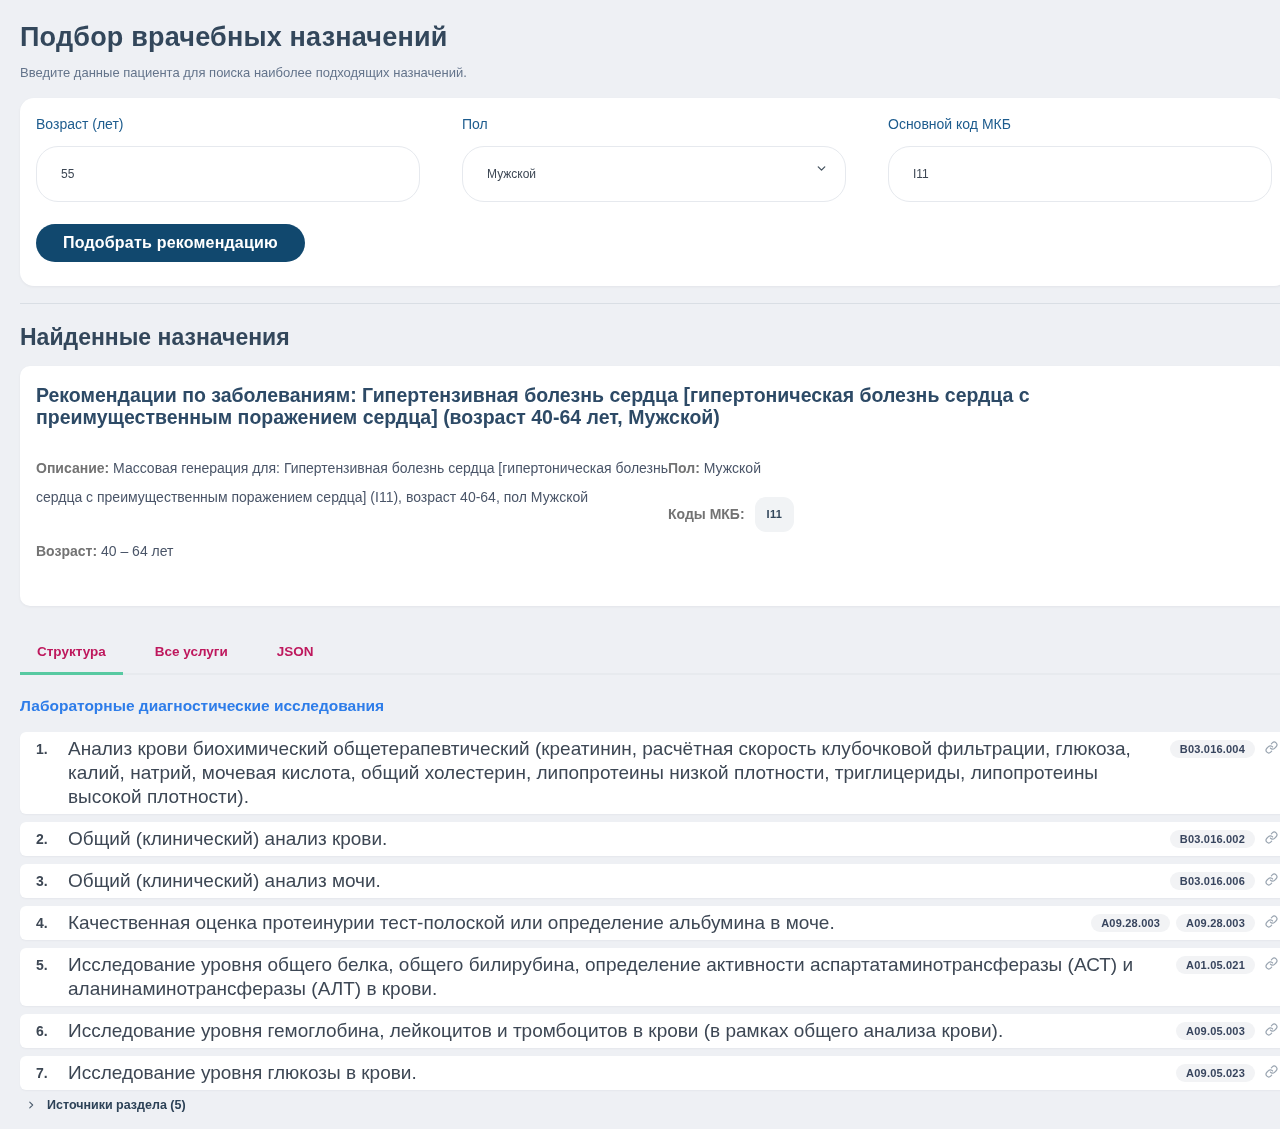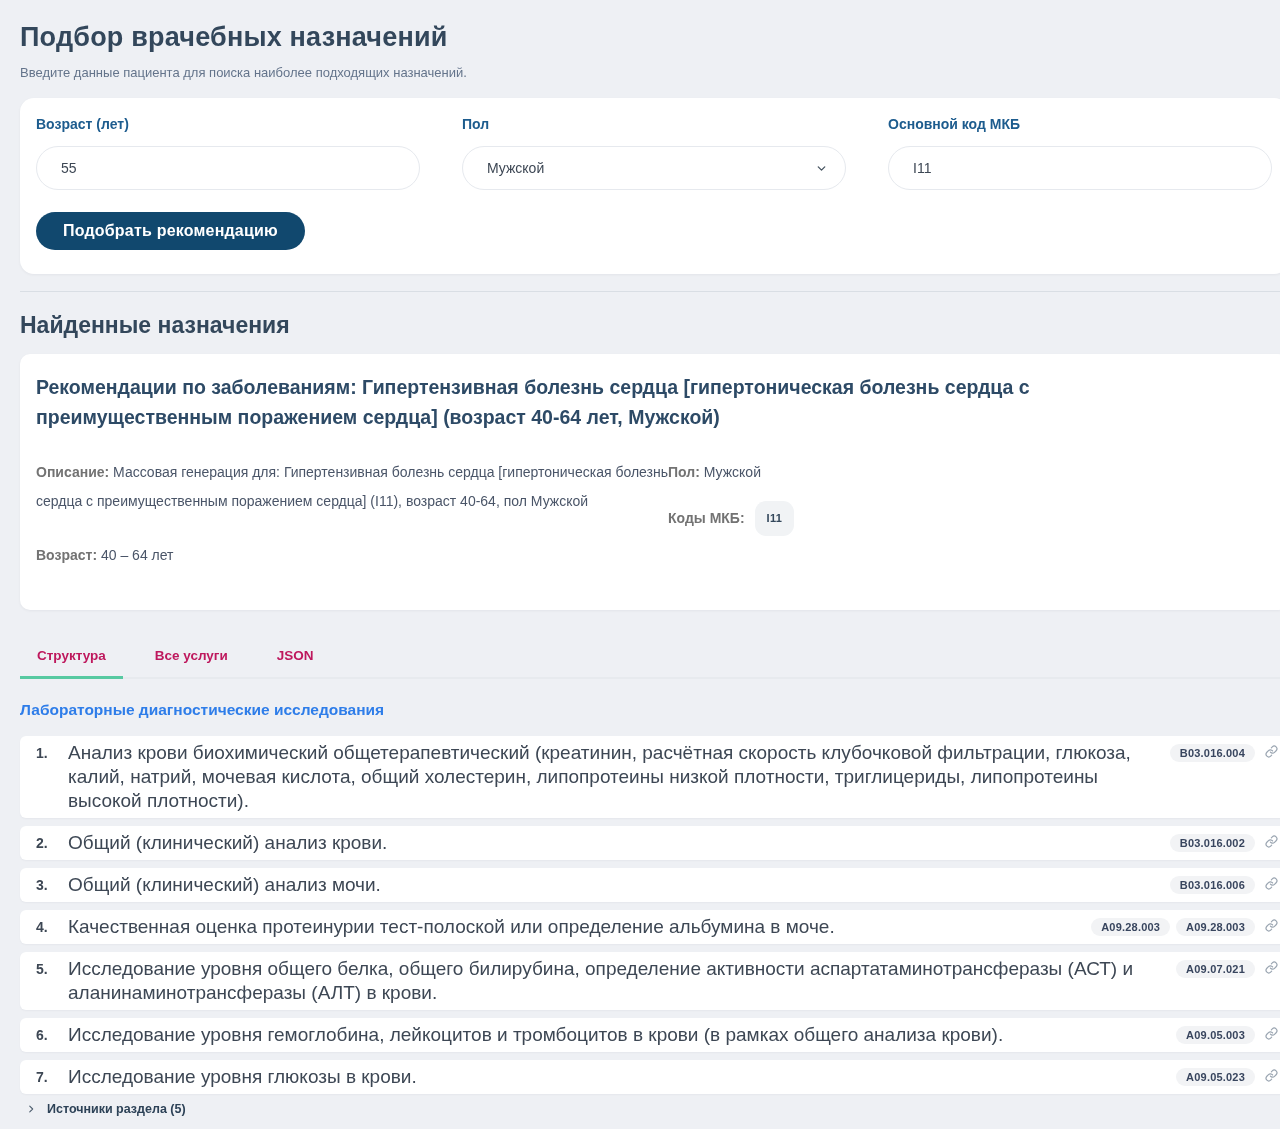--- a/index.html
+++ b/index.html
@@ -15,44 +15,44 @@
   
   .page-title { font-size:27px; font-weight:700; color:#33475b; letter-spacing:.2px; }
   .page-subtitle { font-size:13px; color:#64748b; margin-top:12px; }
 
   
   .form-card {
     margin-top:18px; width:1268px; background:#fff; border-radius:14px;
     box-shadow:0 1px 3px rgba(16,24,40,.05); padding:18px 16px 24px 16px;
   }
   .form-grid { display:grid; grid-template-columns:1fr 1fr 1fr; column-gap:42px; }
-  .field-label { font-size:14px; font-weight:700; color:#1d5c8e; margin-bottom:14px; }
+  .field-label { font-size:14px; font-weight:400; color:#1d5c8e; margin-bottom:14px; }
   .pill-input {
-    height:44px; width:100%; border:1px solid #e6e9ee; border-radius:22px;
-    background:#fff; font-family:inherit; font-size:14px; color:#3d4754;
+    height:56px; width:100%; border:1px solid #e6e9ee; border-radius:22px;
+    background:#fff; font-family:inherit; font-size:12px; color:#3d4754;
     padding:0 24px; outline:none;
   }
   .pill-select { position:relative; display:flex; align-items:center; }
   .pill-select .pill-input { padding-right:44px; }
   .chevron-down { position:absolute; right:18px; top:16px; width:13px; height:13px; color:#45535f; }
   .submit-btn {
     margin-top:22px; height:38px; padding:0 27px; border:none; cursor:pointer;
     background:#11486e; color:#fff; font-family:inherit; font-size:16px; font-weight:700;
     border-radius:19px; letter-spacing:.2px;
   }
 
   .section-divider { margin-top:17px; width:1260px; height:1px; background:#d9dee4; }
 
   
   .results-heading { margin-top:20px; font-size:23px; font-weight:700; color:#33475b; }
   .rec-card {
     margin-top:15px; width:1268px; background:#fff; border-radius:10px;
     box-shadow:0 1px 3px rgba(16,24,40,.05); padding:18px 16px 40px 16px;
   }
-  .rec-title { font-size:19.5px; font-weight:700; color:#2d4a66; line-height:30px; max-width:1160px; }
+  .rec-title { font-size:19.5px; font-weight:700; color:#2d4a66; line-height:22px; max-width:1160px; }
   .rec-body { display:flex; margin-top:26px; }
   .rec-left { width:632px; }
   .rec-right { flex:1; padding-left:0; }
   .rec-line { font-size:14px; color:#4a5568; line-height:29px; }
   .rec-line b { color:#737373; font-weight:700; }
   .rec-left .age-line { margin-top:25px; }
   .rec-right .codes-line { margin-top:14px; display:flex; align-items:center; gap:10px; }
   .mkb-badge {
     display:inline-block; background:#f1f3f5; border-radius:11px; padding:3px 12px;
     font-size:11px; font-weight:700; color:#33475b; letter-spacing:.3px;
@@ -197,21 +197,21 @@
         </span>
     <svg class="link-icon" viewBox="0 0 24 24" fill="none" stroke="currentColor" stroke-width="2.2" stroke-linecap="round" stroke-linejoin="round">
       <path d="M10 13a5 5 0 0 0 7.54.54l3-3a5 5 0 0 0-7.07-7.07l-1.72 1.71"></path>
       <path d="M14 11a5 5 0 0 0-7.54-.54l-3 3a5 5 0 0 0 7.07 7.07l1.71-1.71"></path>
     </svg>
   </div>
       <div class="list-row">
     <span class="row-num">5.</span>
     <span class="row-text">Исследование уровня общего белка, общего билирубина, определение активности аспартатаминотрансферазы (АСТ) и аланинаминотрансферазы (АЛТ) в крови.</span>
     <span class="row-codes">
-          <span class="code-badge">A09.07.021</span>
+          <span class="code-badge">A01.05.021</span>
         </span>
     <svg class="link-icon" viewBox="0 0 24 24" fill="none" stroke="currentColor" stroke-width="2.2" stroke-linecap="round" stroke-linejoin="round">
       <path d="M10 13a5 5 0 0 0 7.54.54l3-3a5 5 0 0 0-7.07-7.07l-1.72 1.71"></path>
       <path d="M14 11a5 5 0 0 0-7.54-.54l-3 3a5 5 0 0 0 7.07 7.07l1.71-1.71"></path>
     </svg>
   </div>
       <div class="list-row">
     <span class="row-num">6.</span>
     <span class="row-text">Исследование уровня гемоглобина, лейкоцитов и тромбоцитов в крови (в рамках общего анализа крови).</span>
     <span class="row-codes">

